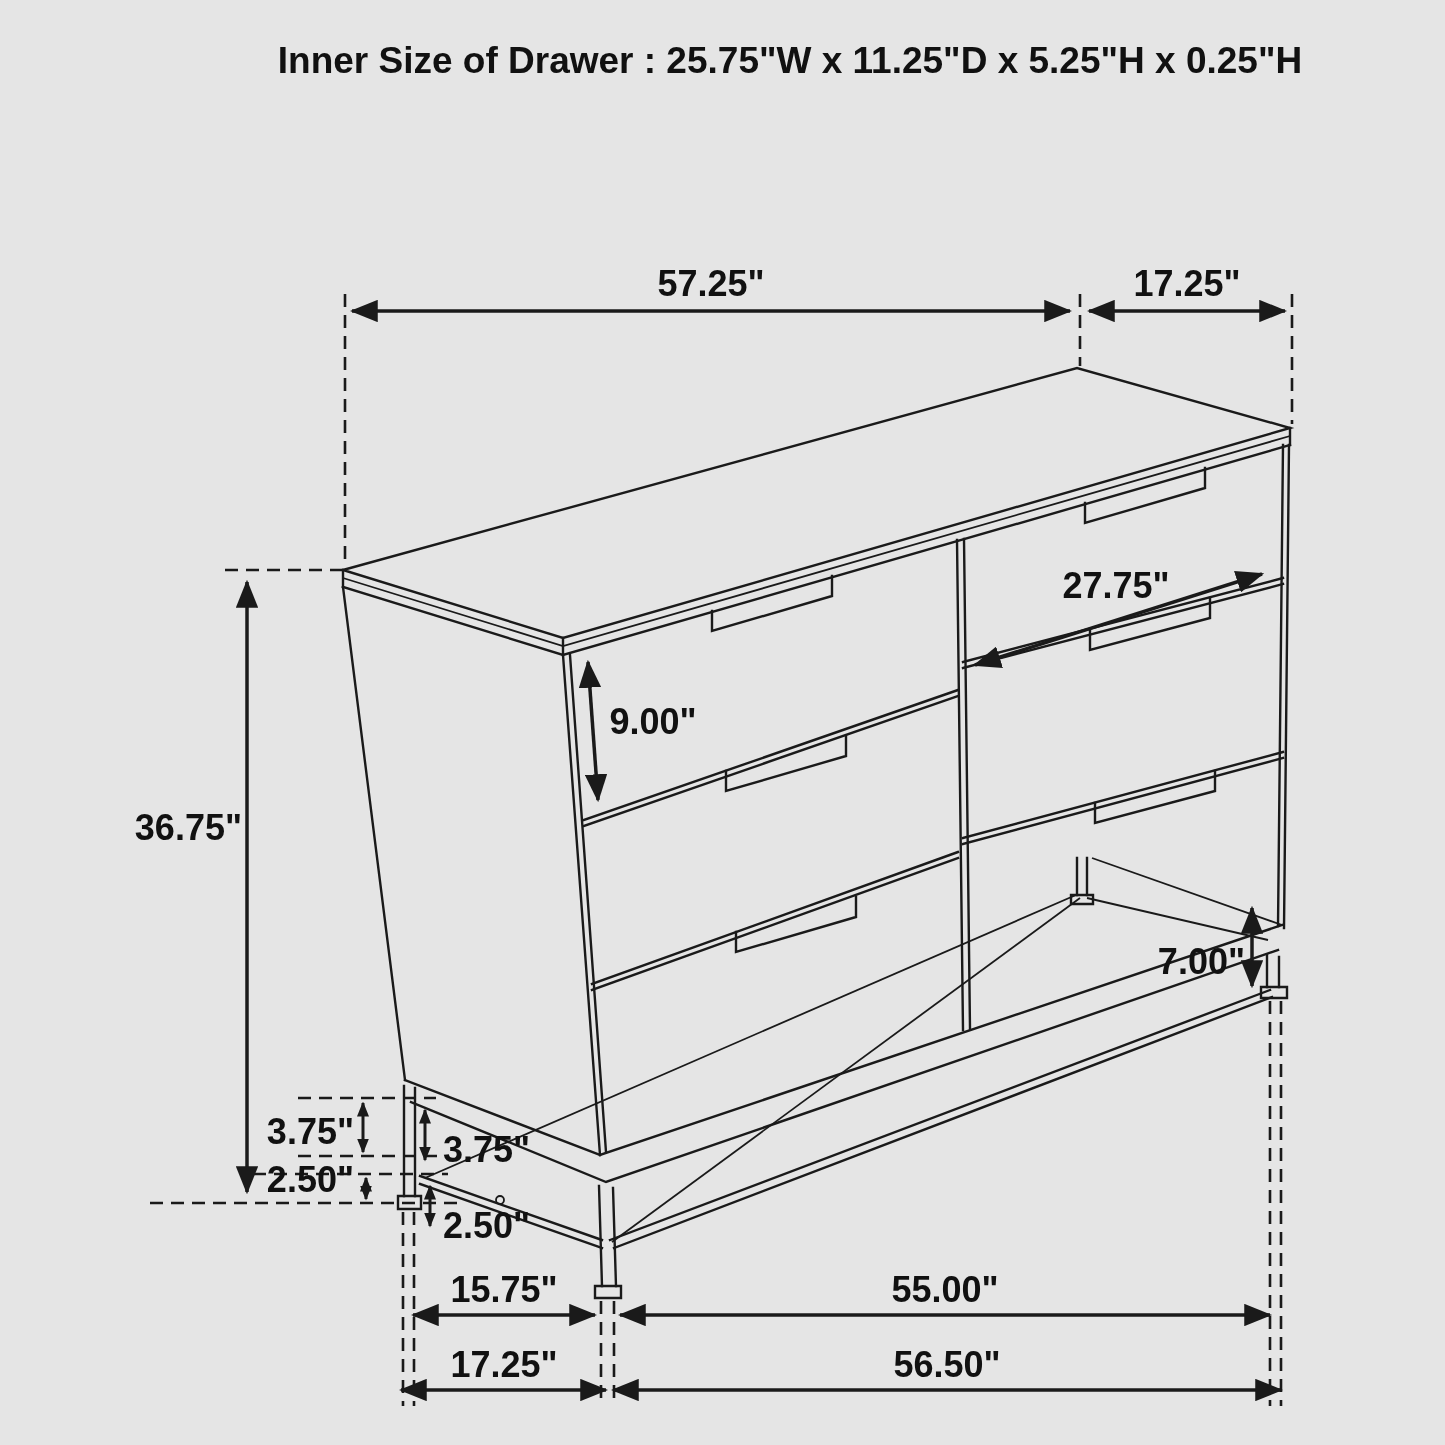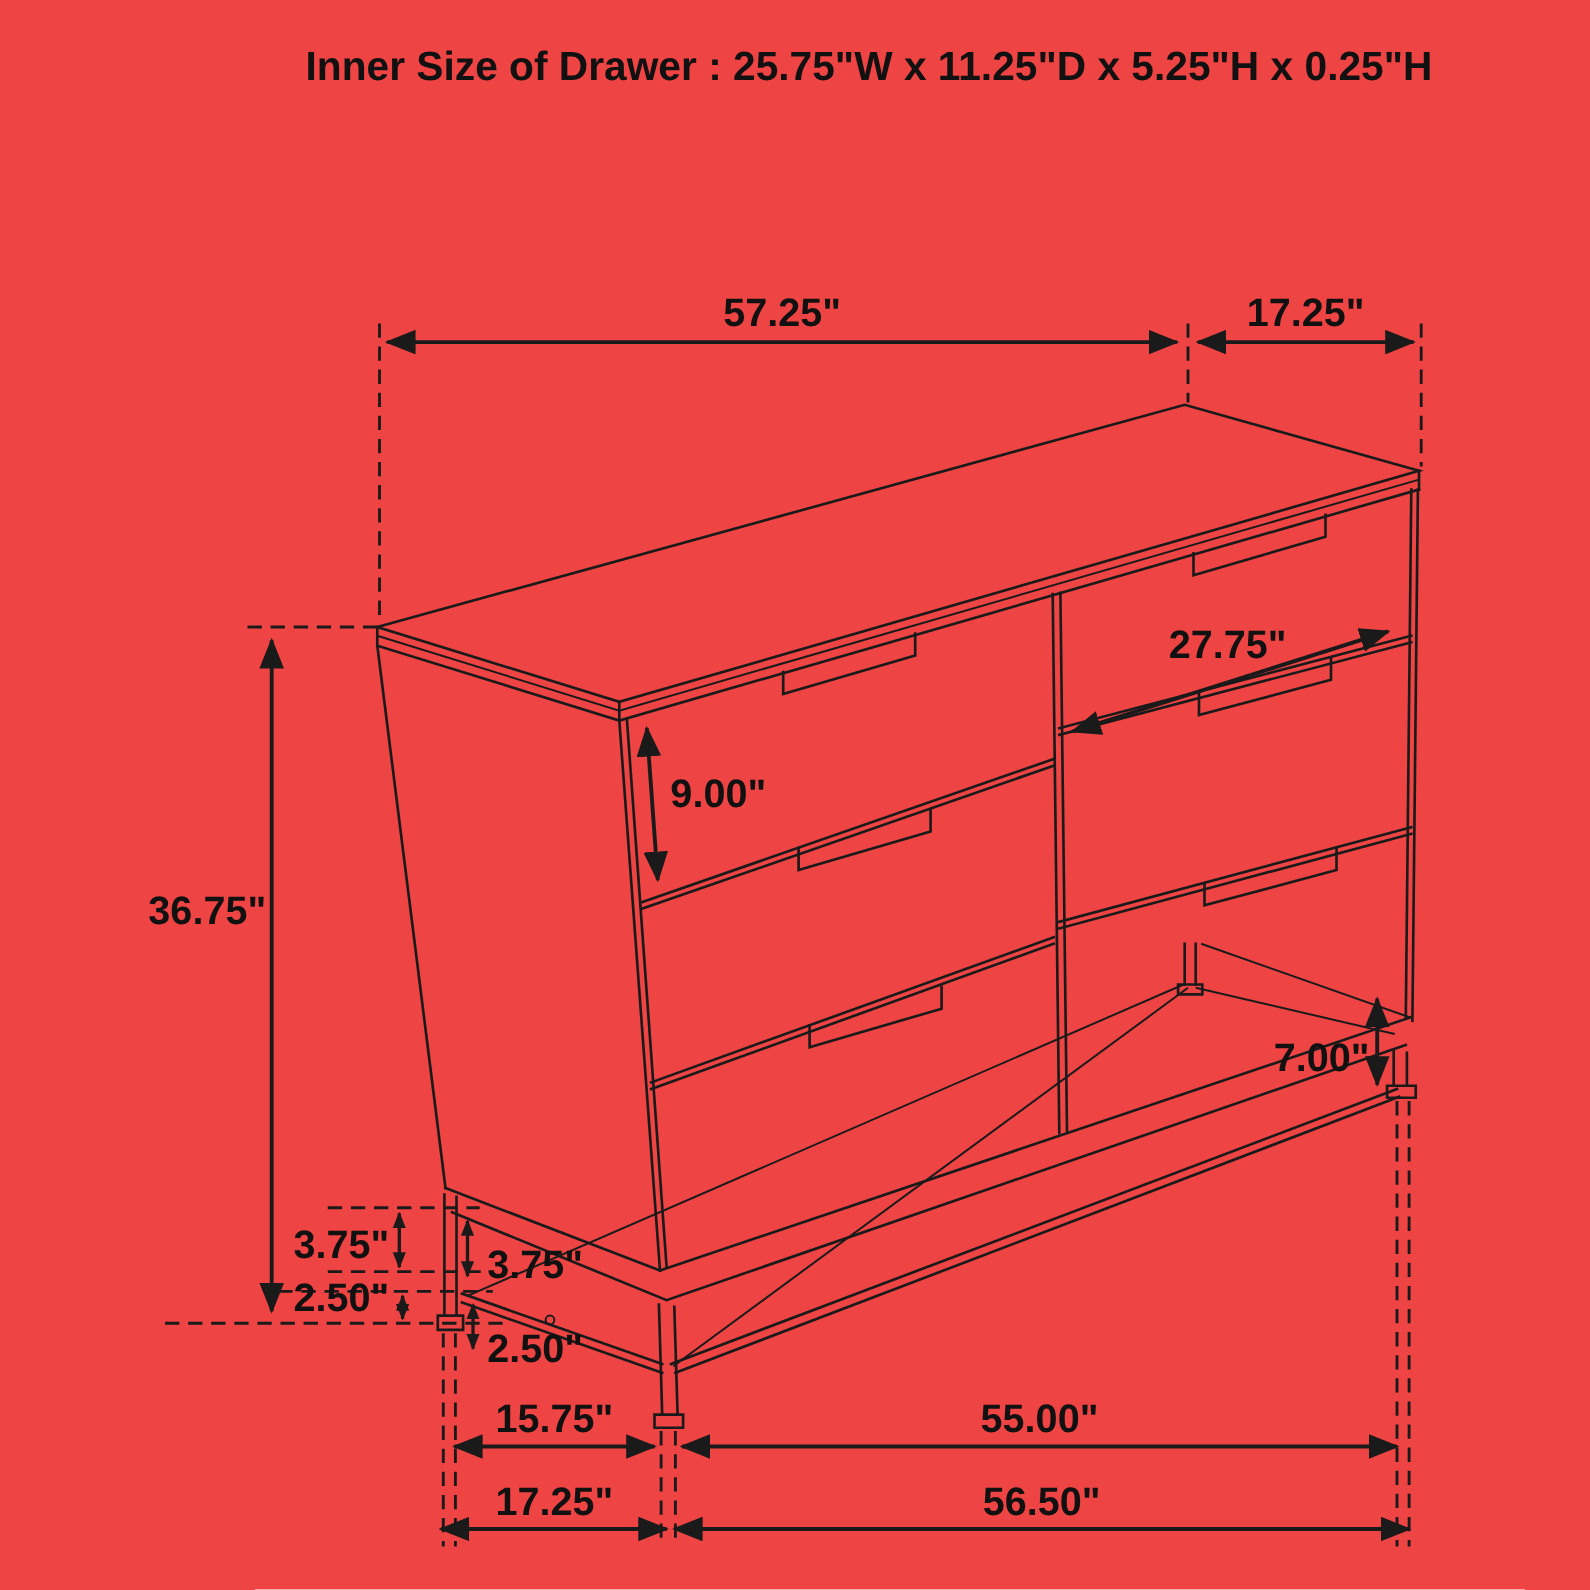--- a/index.html
+++ b/index.html
@@ -1,17 +1,17 @@
 <!DOCTYPE html>
 <html><head>
 <meta charset="utf-8">
 <style>
   html,body{margin:0;padding:0;background:#ffffff;}
   .page{
-    width:1445px;height:1445px;position:relative;background:#ef4444;
+    width:1445px;height:1445px;position:relative;background:#e5e5e5;
     font-family:"Liberation Sans", sans-serif;
   }
   svg{display:block;}
   .ln   {stroke:#1a1a1a;stroke-width:2.4;fill:none;stroke-linecap:square;}
   .thin {stroke:#1a1a1a;stroke-width:1.8;fill:none;}
   .dash {stroke:#1a1a1a;stroke-width:2.6;fill:none;stroke-dasharray:13 8;}
   .dim  {stroke:#1a1a1a;stroke-width:3.5;fill:none;}
   .dims {stroke:#1a1a1a;stroke-width:3;fill:none;}
   .lbl  {font-family:"Liberation Sans", sans-serif;font-weight:bold;font-size:36px;fill:#111111;}
   .ttl  {font-family:"Liberation Sans", sans-serif;font-weight:bold;font-size:37px;fill:#111111;}

